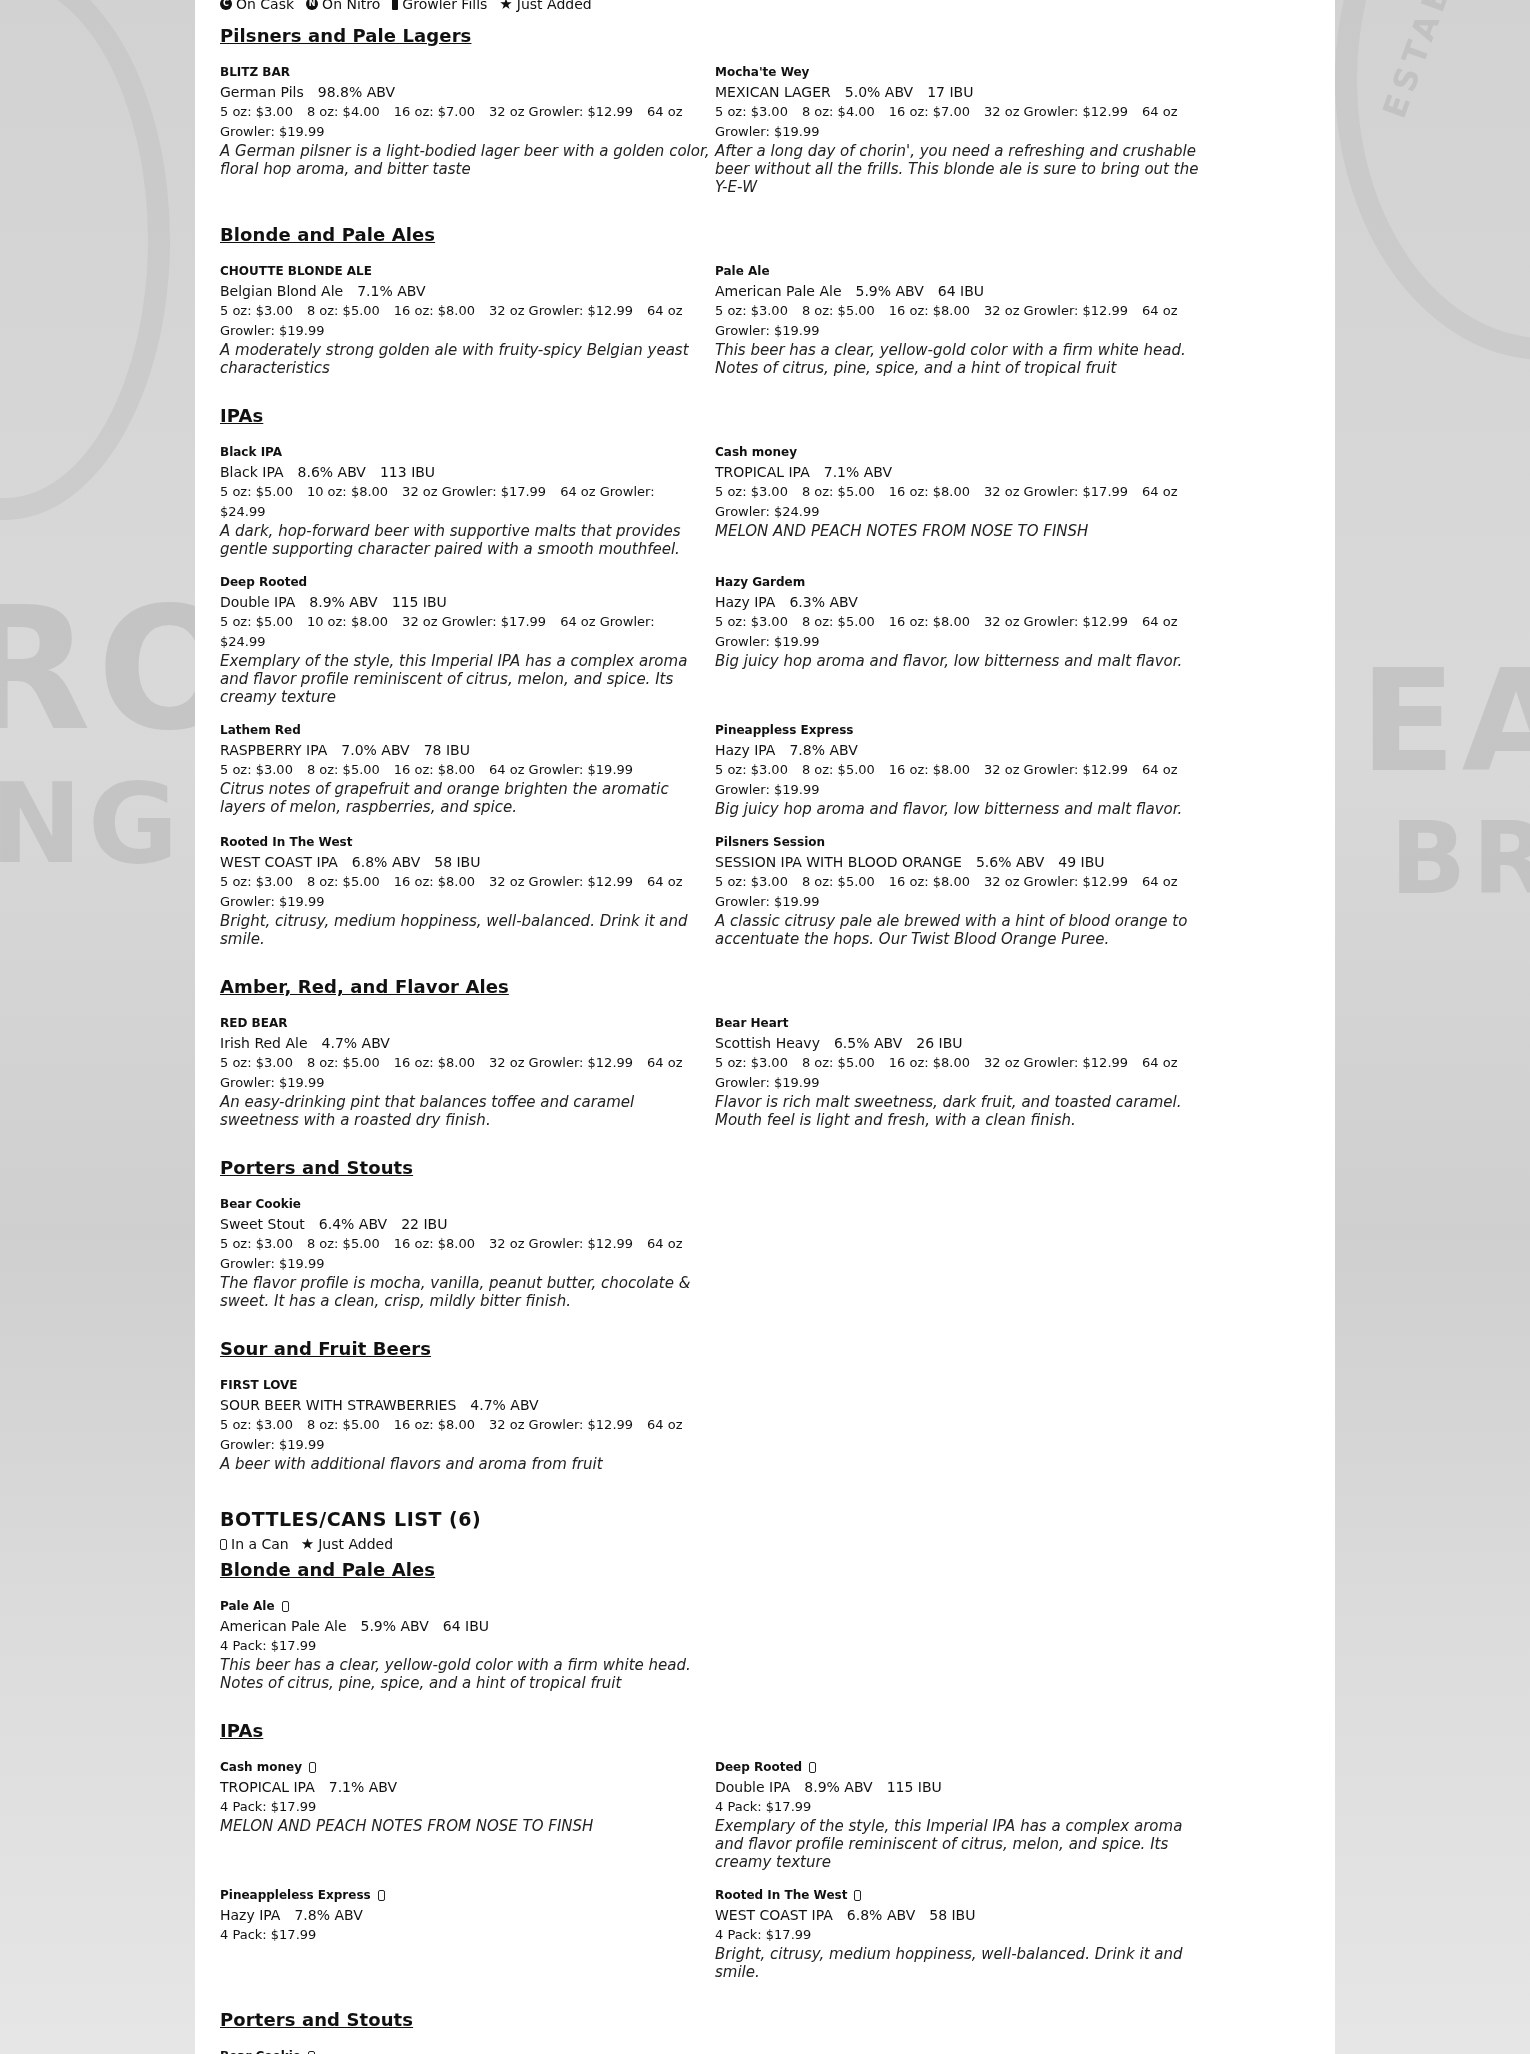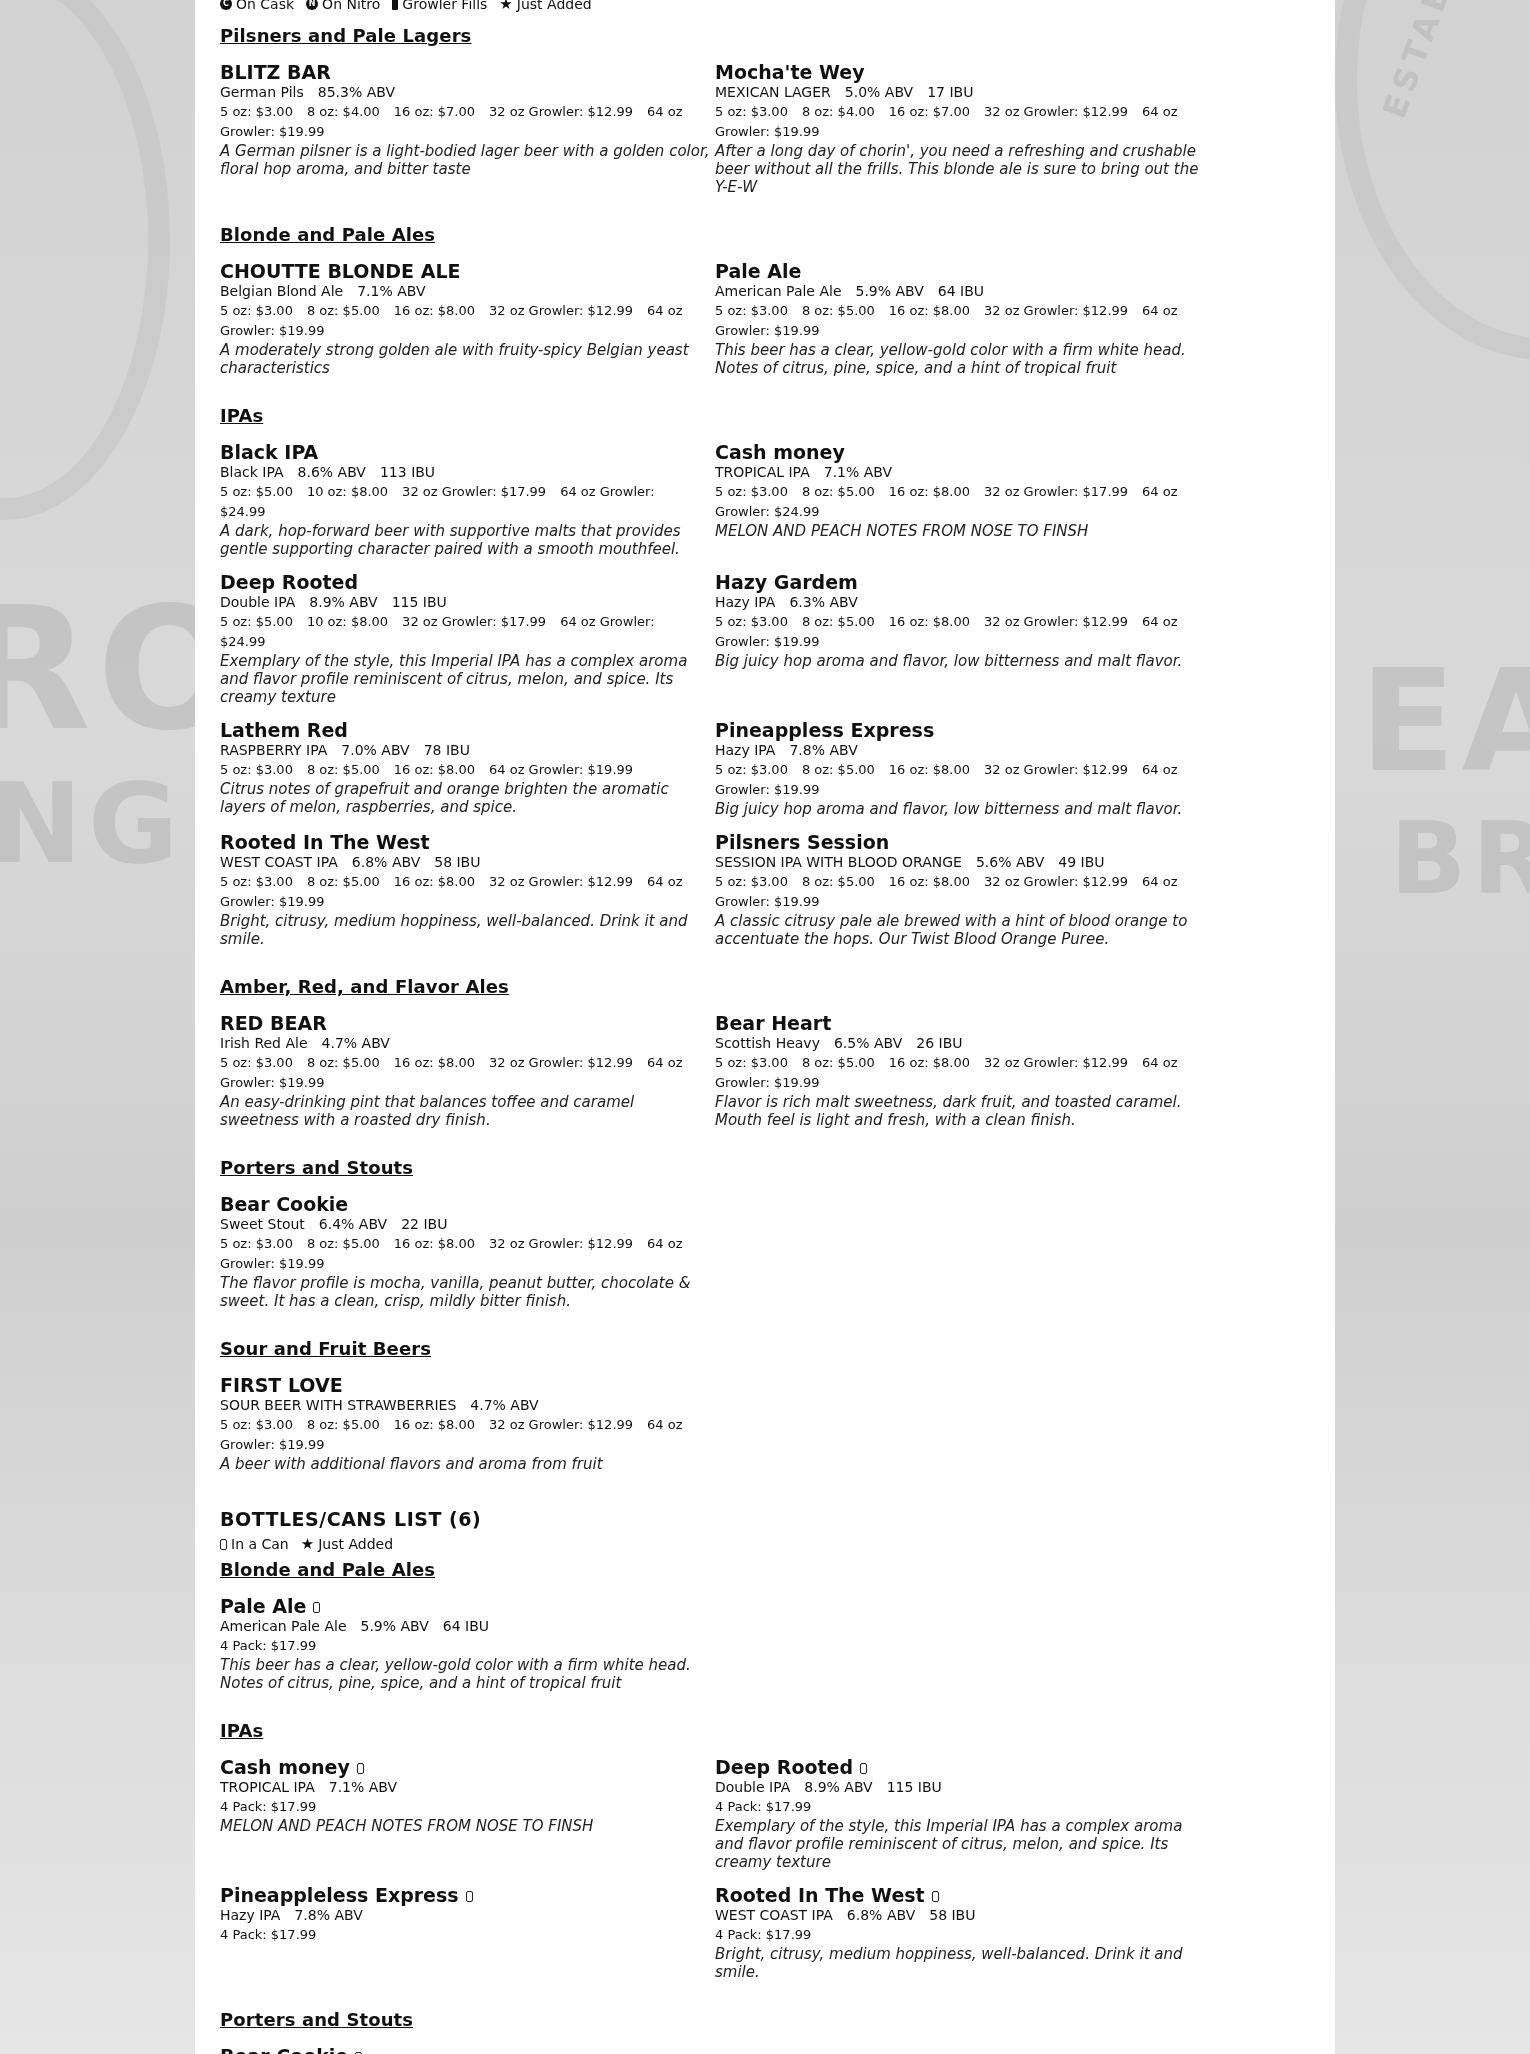--- a/index.html
+++ b/index.html
@@ -53,21 +53,21 @@
   .icon-star { font-size: 15px; line-height: 1; }
   .cat-title {
     font-size: 18px; font-weight: bold; margin-top: 14px; margin-bottom: 16px;
     letter-spacing: 0.1px;
     text-decoration: underline;
   }
   .grid {
     display: grid; grid-template-columns: 495px 495px; column-gap: 0;
   }
   .beer { margin-bottom: 14px; }
-  .beer-name { font-size: 19px; font-weight: bold; line-height: 20px; }
+  .beer-name { font-size: 12px; font-weight: bold; line-height: 20px; }
   .beer-meta { font-size: 14px; line-height: 20px; }
   .beer-meta span + span { margin-left: 14px; }
   .beer-prices { font-size: 13px; line-height: 20px; }
   .beer-prices span { margin-right: 14px; }
   .beer-desc { font-size: 15px; font-style: italic; line-height: 18px; color: #222; }
   .list-title {
     font-family: "DejaVu Sans", sans-serif; font-weight: 900; font-size: 19px;
     letter-spacing: 0.5px; margin-top: 20px; line-height: 24px;
   }
   .name-can { margin-left: 7px; }
@@ -106,21 +106,21 @@
       <span class="icon-star">★</span>
       <span>Just Added</span>
     </span>
   </div>
 
   <div id="taps">
       <div class="cat-title">Pilsners and Pale Lagers</div>
       <div class="grid">
         <div class="beer">
           <div class="beer-name"><span>BLITZ BAR</span></div>
-          <div class="beer-meta"><span>German Pils</span><span>85.3% ABV</span></div>
+          <div class="beer-meta"><span>German Pils</span><span>98.8% ABV</span></div>
           <div class="beer-prices"><span>5 oz: $3.00</span><span>8 oz: $4.00</span><span>16 oz: $7.00</span><span>32 oz Growler: $12.99</span><span>64 oz Growler: $19.99</span></div>
           <div class="beer-desc">A German pilsner is a light-bodied lager beer with a golden color, floral hop aroma, and bitter taste</div>
         </div>
         <div class="beer">
           <div class="beer-name"><span>Mocha'te Wey</span></div>
           <div class="beer-meta"><span>MEXICAN LAGER</span><span>5.0% ABV</span><span>17 IBU</span></div>
           <div class="beer-prices"><span>5 oz: $3.00</span><span>8 oz: $4.00</span><span>16 oz: $7.00</span><span>32 oz Growler: $12.99</span><span>64 oz Growler: $19.99</span></div>
           <div class="beer-desc">After a long day of chorin', you need a refreshing and crushable beer without all the frills. This blonde ale is sure to bring out the Y-E-W</div>
         </div>
       </div>

